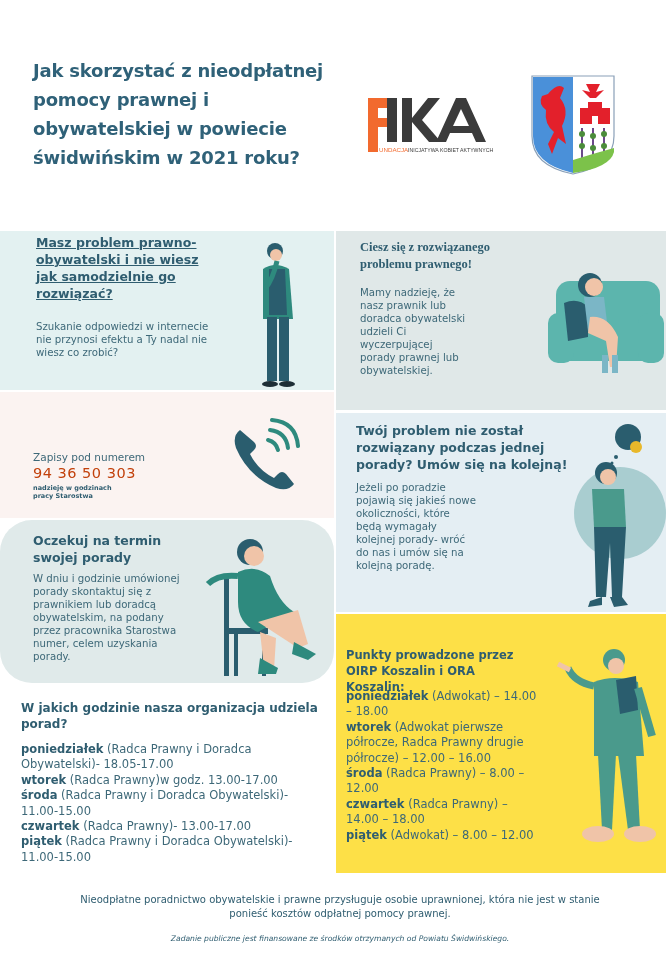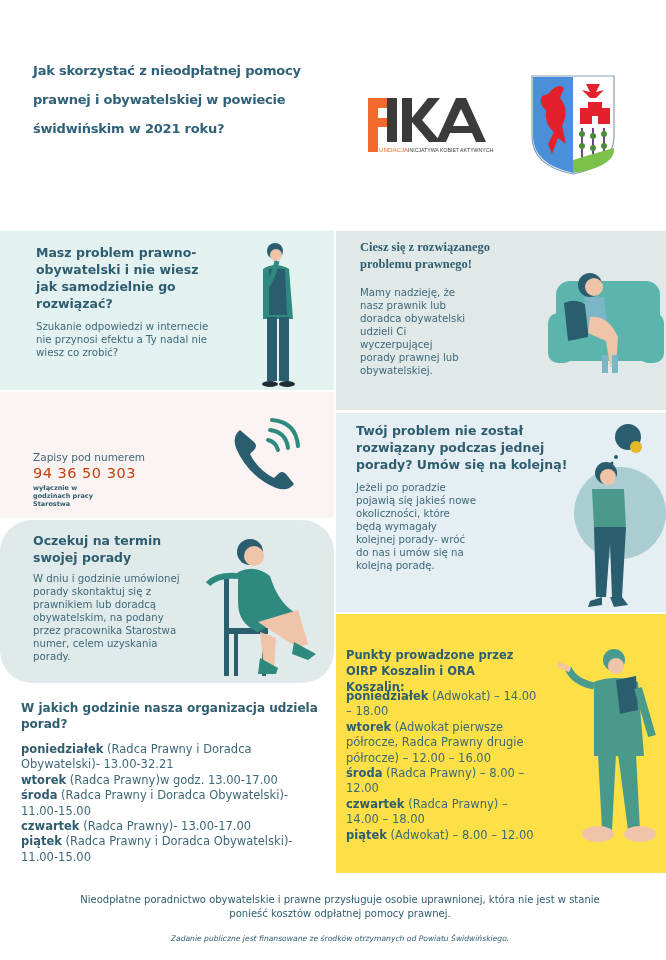--- a/index.html
+++ b/index.html
@@ -1,20 +1,20 @@
 <!DOCTYPE html>
 <html><head>
 <meta charset="utf-8">
 <style>
   * { box-sizing: border-box; margin: 0; padding: 0; }
   html, body { width: 666px; height: 960px; background: #ffffff; overflow: hidden; }
   body { font-family: "DejaVu Sans", "Liberation Sans", sans-serif; color: #2e5a6e; position: relative; }
   .abs { position: absolute; }
 
-  .title { left: 33px; top: 56px; width: 300px; font-size: 13px; line-height: 29px; font-weight: bold; color: #2f6178; letter-spacing: -0.2px; }
+  .title { left: 33px; top: 56px; width: 300px; font-size: 18px; line-height: 29px; font-weight: bold; color: #2f6178; letter-spacing: -0.2px; }
 
   .fika-logo { left: 368px; top: 96px; width: 132px; height: 60px; }
   .crest { left: 530px; top: 74px; width: 86px; height: 102px; }
 
   .panel { position: absolute; }
   .p-left-1 { left: 0; top: 231px; width: 334px; height: 159px; background: #e3f1f1; }
   .p-left-2 { left: 0; top: 392px; width: 334px; height: 126px; background: #fbf3f1; }
   .p-left-3 { left: 0; top: 520px; width: 334px; height: 163px; background: #e0eaea; border-radius: 32px; }
   .p-right-1 { left: 336px; top: 231px; width: 330px; height: 179px; background: #e0e8e8; }
   .p-right-2 { left: 336px; top: 413px; width: 330px; height: 199px; background: #e4eef3; }
@@ -64,41 +64,41 @@
       <circle cx="63" cy="62" r="3" fill="#4b8c3a"></circle>
       <circle cx="74" cy="60" r="3" fill="#4b8c3a"></circle>
     <circle cx="52" cy="72" r="3" fill="#4b8c3a"></circle>
       <circle cx="63" cy="74" r="3" fill="#4b8c3a"></circle>
       <circle cx="74" cy="72" r="3" fill="#4b8c3a"></circle>
     <path d="M43,86 Q62,80 84,74 L84,78 Q80,94 43,99 Z" fill="#7cc24a"></path>
   </svg>
 </div>
 
 <div class="panel p-left-1">
-  <div class="abs h" style="left:36px;top:13px;width:180px;">Masz problem prawno-obywatelski i nie wiesz jak samodzielnie go rozwiązać?</div>
+  <div class="abs h" style="left:36px;top:3px;width:180px;text-decoration:underline;">Masz problem prawno-obywatelski i nie wiesz jak samodzielnie go rozwiązać?</div>
   <div class="abs t" style="left:36px;top:89px;width:180px;">Szukanie odpowiedzi w internecie nie przynosi efektu a Ty nadal nie wiesz co zrobić?</div>
   <div class="abs" style="left:255px;top:8px;">
     <svg width="50" height="150" viewBox="0 0 50 150">
       <circle cx="20" cy="12" r="8" fill="#2a5d6e"></circle>
       <circle cx="21" cy="16" r="6" fill="#f0c4a8"></circle>
       <path d="M8,30 Q20,22 34,30 L38,80 L8,80 Z" fill="#2e8a7e"></path>
       <path d="M14,30 L30,30 L32,76 L14,76 Z" fill="#2a5d6e"></path>
       <path d="M10,50 Q18,40 22,22" stroke="#2e8a7e" stroke-width="5" fill="none"></path>
       <rect x="12" y="78" width="10" height="64" fill="#2a5d6e"></rect>
       <rect x="24" y="78" width="10" height="64" fill="#2a5d6e"></rect>
       <ellipse cx="15" cy="145" rx="8" ry="3" fill="#1e2e36"></ellipse>
       <ellipse cx="32" cy="145" rx="8" ry="3" fill="#1e2e36"></ellipse>
     </svg>
   </div>
 </div>
 
 <div class="panel p-left-2">
   <div class="abs t" style="left:33px;top:59px;width:170px;font-size:10.5px;">Zapisy pod numerem</div>
   <div class="abs" style="left:33px;top:73px;font-size:14.5px;color:#c2410c;letter-spacing:0.5px;">94 36 50 303</div>
-  <div class="abs" style="left:33px;top:92px;width:80px;font-size:6.5px;line-height:8px;font-weight:bold;color:#2f5d70;">wyłącznie w godzinach pracy Starostwa</div>
+  <div class="abs" style="left:33px;top:92px;width:80px;font-size:6.5px;line-height:8px;font-weight:bold;color:#2f5d70;">nadzieję w godzinach pracy Starostwa</div>
   <div class="abs" style="left:228px;top:26px;">
     <svg width="76" height="76" viewBox="0 0 76 76">
       <path d="M12,12 Q4,18 8,30 Q20,58 48,70 Q60,74 66,66 L58,56 Q54,52 50,56 L46,60 Q30,52 22,36 L26,32 Q30,28 26,24 Z" fill="#2a5d6e"></path>
       <path d="M40,22 Q48,24 50,32" stroke="#2e8a7e" stroke-width="4" fill="none" stroke-linecap="round"></path>
       <path d="M42,12 Q58,14 60,30" stroke="#2e8a7e" stroke-width="4" fill="none" stroke-linecap="round"></path>
       <path d="M44,2 Q68,4 70,28" stroke="#2e8a7e" stroke-width="4" fill="none" stroke-linecap="round"></path>
     </svg>
   </div>
 </div>
 
@@ -118,21 +118,21 @@
       <path d="M60,90 L100,78 L110,112 L100,116 Z" fill="#f0c4a8"></path>
       <path d="M96,110 L118,122 L110,128 L94,122 Z" fill="#2e8a7e"></path>
       <path d="M62,100 L66,136 L76,138 L78,106 Z" fill="#f0c4a8"></path>
       <path d="M62,126 L80,136 L78,142 L60,142 Z" fill="#2e8a7e"></path>
     </svg>
   </div>
 </div>
 
 <div class="abs h" style="left:21px;top:700px;width:300px;font-size:12px;line-height:16px;">W jakich godzinie nasza organizacja udziela porad?</div>
 <div class="abs sched" style="left:21px;top:742px;width:305px;">
-  <div><span class="bold-day">poniedziałek</span><span> (Radca Prawny i Doradca Obywatelski)- 13.00-32.21</span></div>
+  <div><span class="bold-day">poniedziałek</span><span> (Radca Prawny i Doradca Obywatelski)- 18.05-17.00</span></div>
   <div><span class="bold-day">wtorek</span><span>  (Radca Prawny)w godz. 13.00-17.00</span></div>
   <div><span class="bold-day">środa</span><span> (Radca Prawny i Doradca Obywatelski)- 11.00-15.00</span></div>
   <div><span class="bold-day">czwartek</span><span> (Radca Prawny)- 13.00-17.00</span></div>
   <div><span class="bold-day">piątek</span><span> (Radca Prawny i Doradca Obywatelski)- 11.00-15.00</span></div>
 </div>
 
 <div class="panel p-right-1">
   <div class="abs h" style="left:24px;top:8px;width:180px;font-family:Liberation Serif, serif;">Ciesz się z rozwiązanego problemu prawnego!</div>
   <div class="abs t" style="left:24px;top:55px;width:110px;">Mamy nadzieję, że nasz prawnik lub doradca obywatelski udzieli Ci wyczerpującej porady prawnej lub obywatelskiej.</div>
   <div class="abs" style="left:212px;top:36px;">

